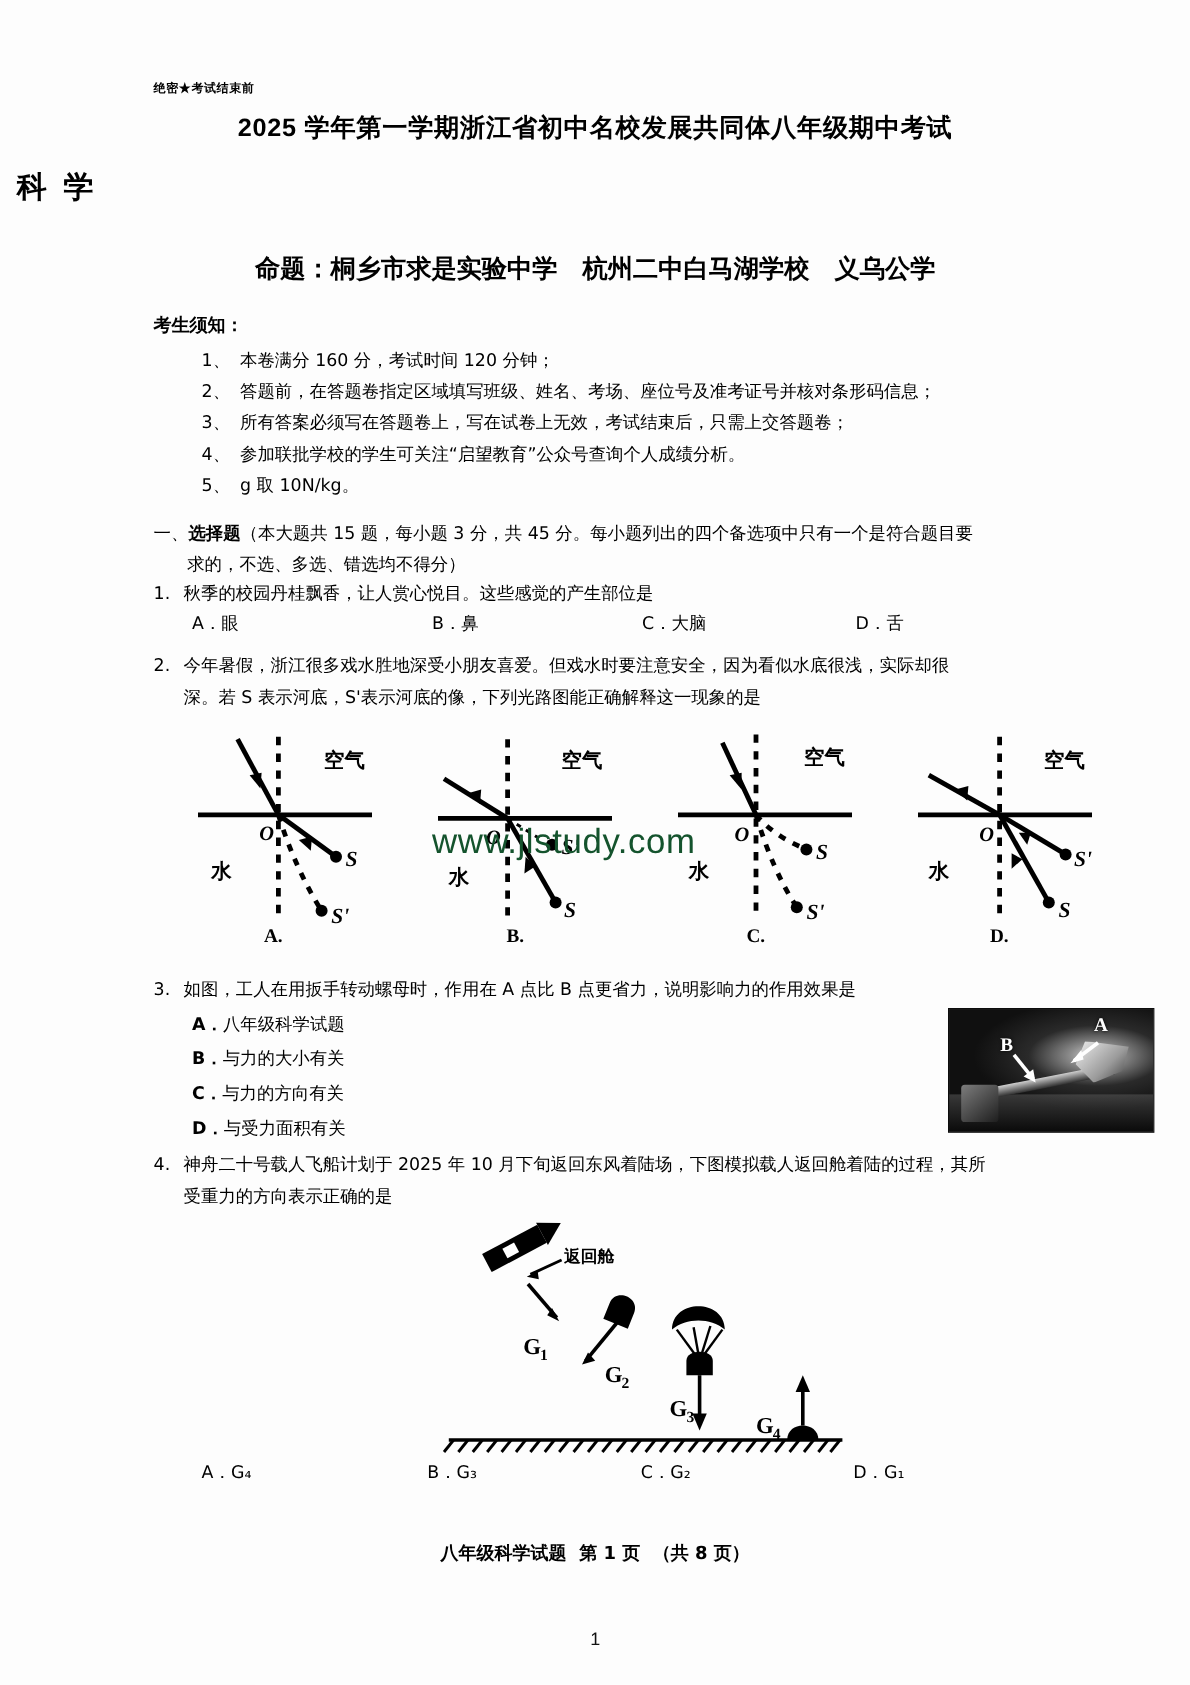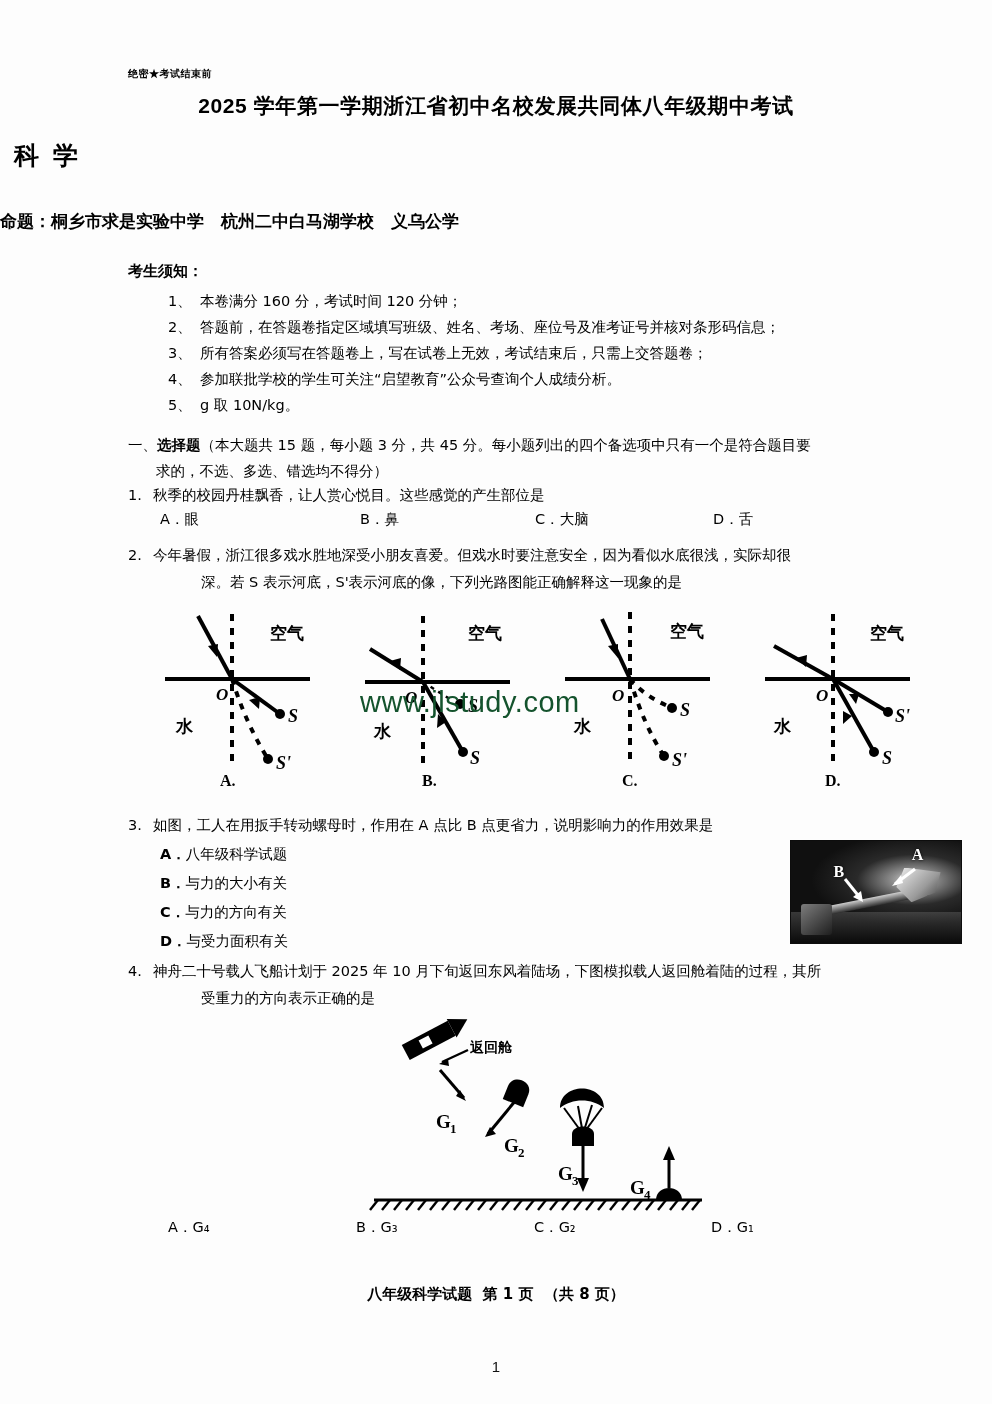--- a/index.html
+++ b/index.html
@@ -57,24 +57,24 @@
     font-weight: 700;
     font-size: 25px;
     letter-spacing: 14px;
     text-indent: 14px;
   }
   .authors-line {
     position: absolute;
     left: 0;
     right: 0;
     top: 210px;
-    text-align: left;
-    font-family: "DejaVu Sans", "Liberation Sans", sans-serif;
-    font-weight: 700;
-    font-size: 17px;
+    text-align: center;
+    font-family: "DejaVu Sans", "Liberation Sans", sans-serif;
+    font-weight: 700;
+    font-size: 21px;
     white-space: pre;
   }
 
   
   .notice-title {
     position: absolute;
     left: 128px;
     top: 262px;
     font-family: "DejaVu Sans", "Liberation Sans", sans-serif;
     font-weight: 700;
@@ -117,21 +117,21 @@
   
   .q {
     position: absolute;
     font-family: "DejaVu Sans", "Liberation Sans", sans-serif;
     font-size: 14.5px;
     line-height: 27px;
   }
   .q .stem { display: flex; align-items: baseline; }
   .q .qnum { width: 25px; flex: 0 0 25px; }
   .q .qtext { flex: 1 1 auto; }
-  .q .qtext .cont2 { display: block; margin-left: 48px; }
+  .q .qtext .cont2 { display: block; }
 
   .opts-row {
     position: absolute;
     display: flex;
     font-family: "DejaVu Sans", "Liberation Sans", sans-serif;
     font-size: 14.5px;
   }
   .opts-row .opt { flex: 0 0 auto; }
 
   .opts-col {

